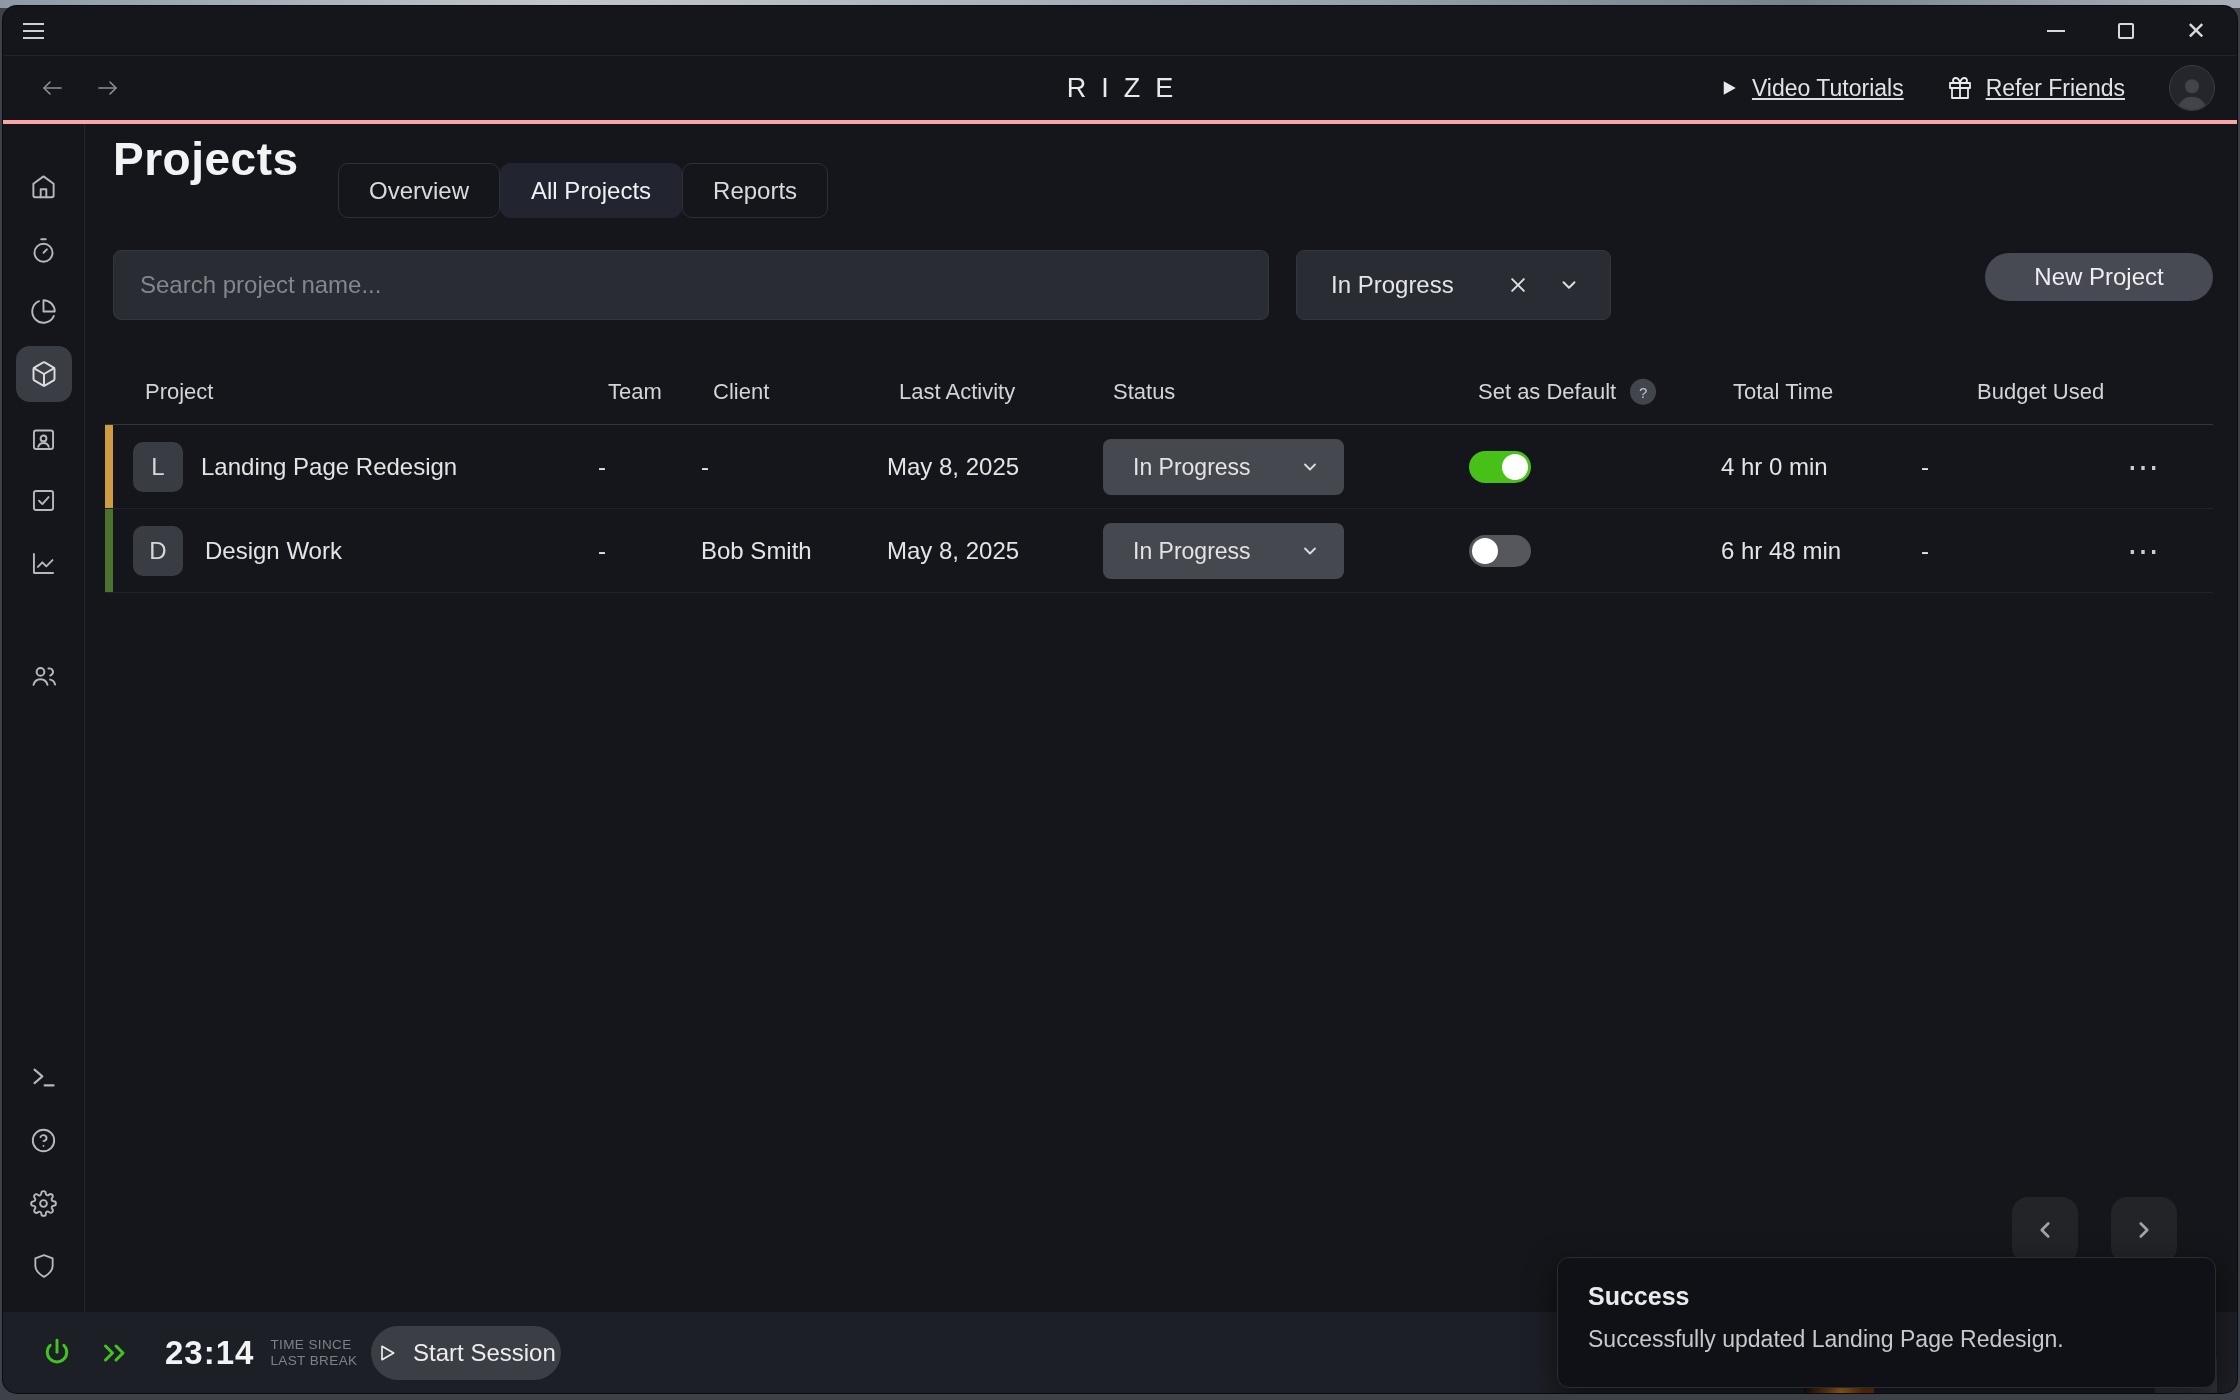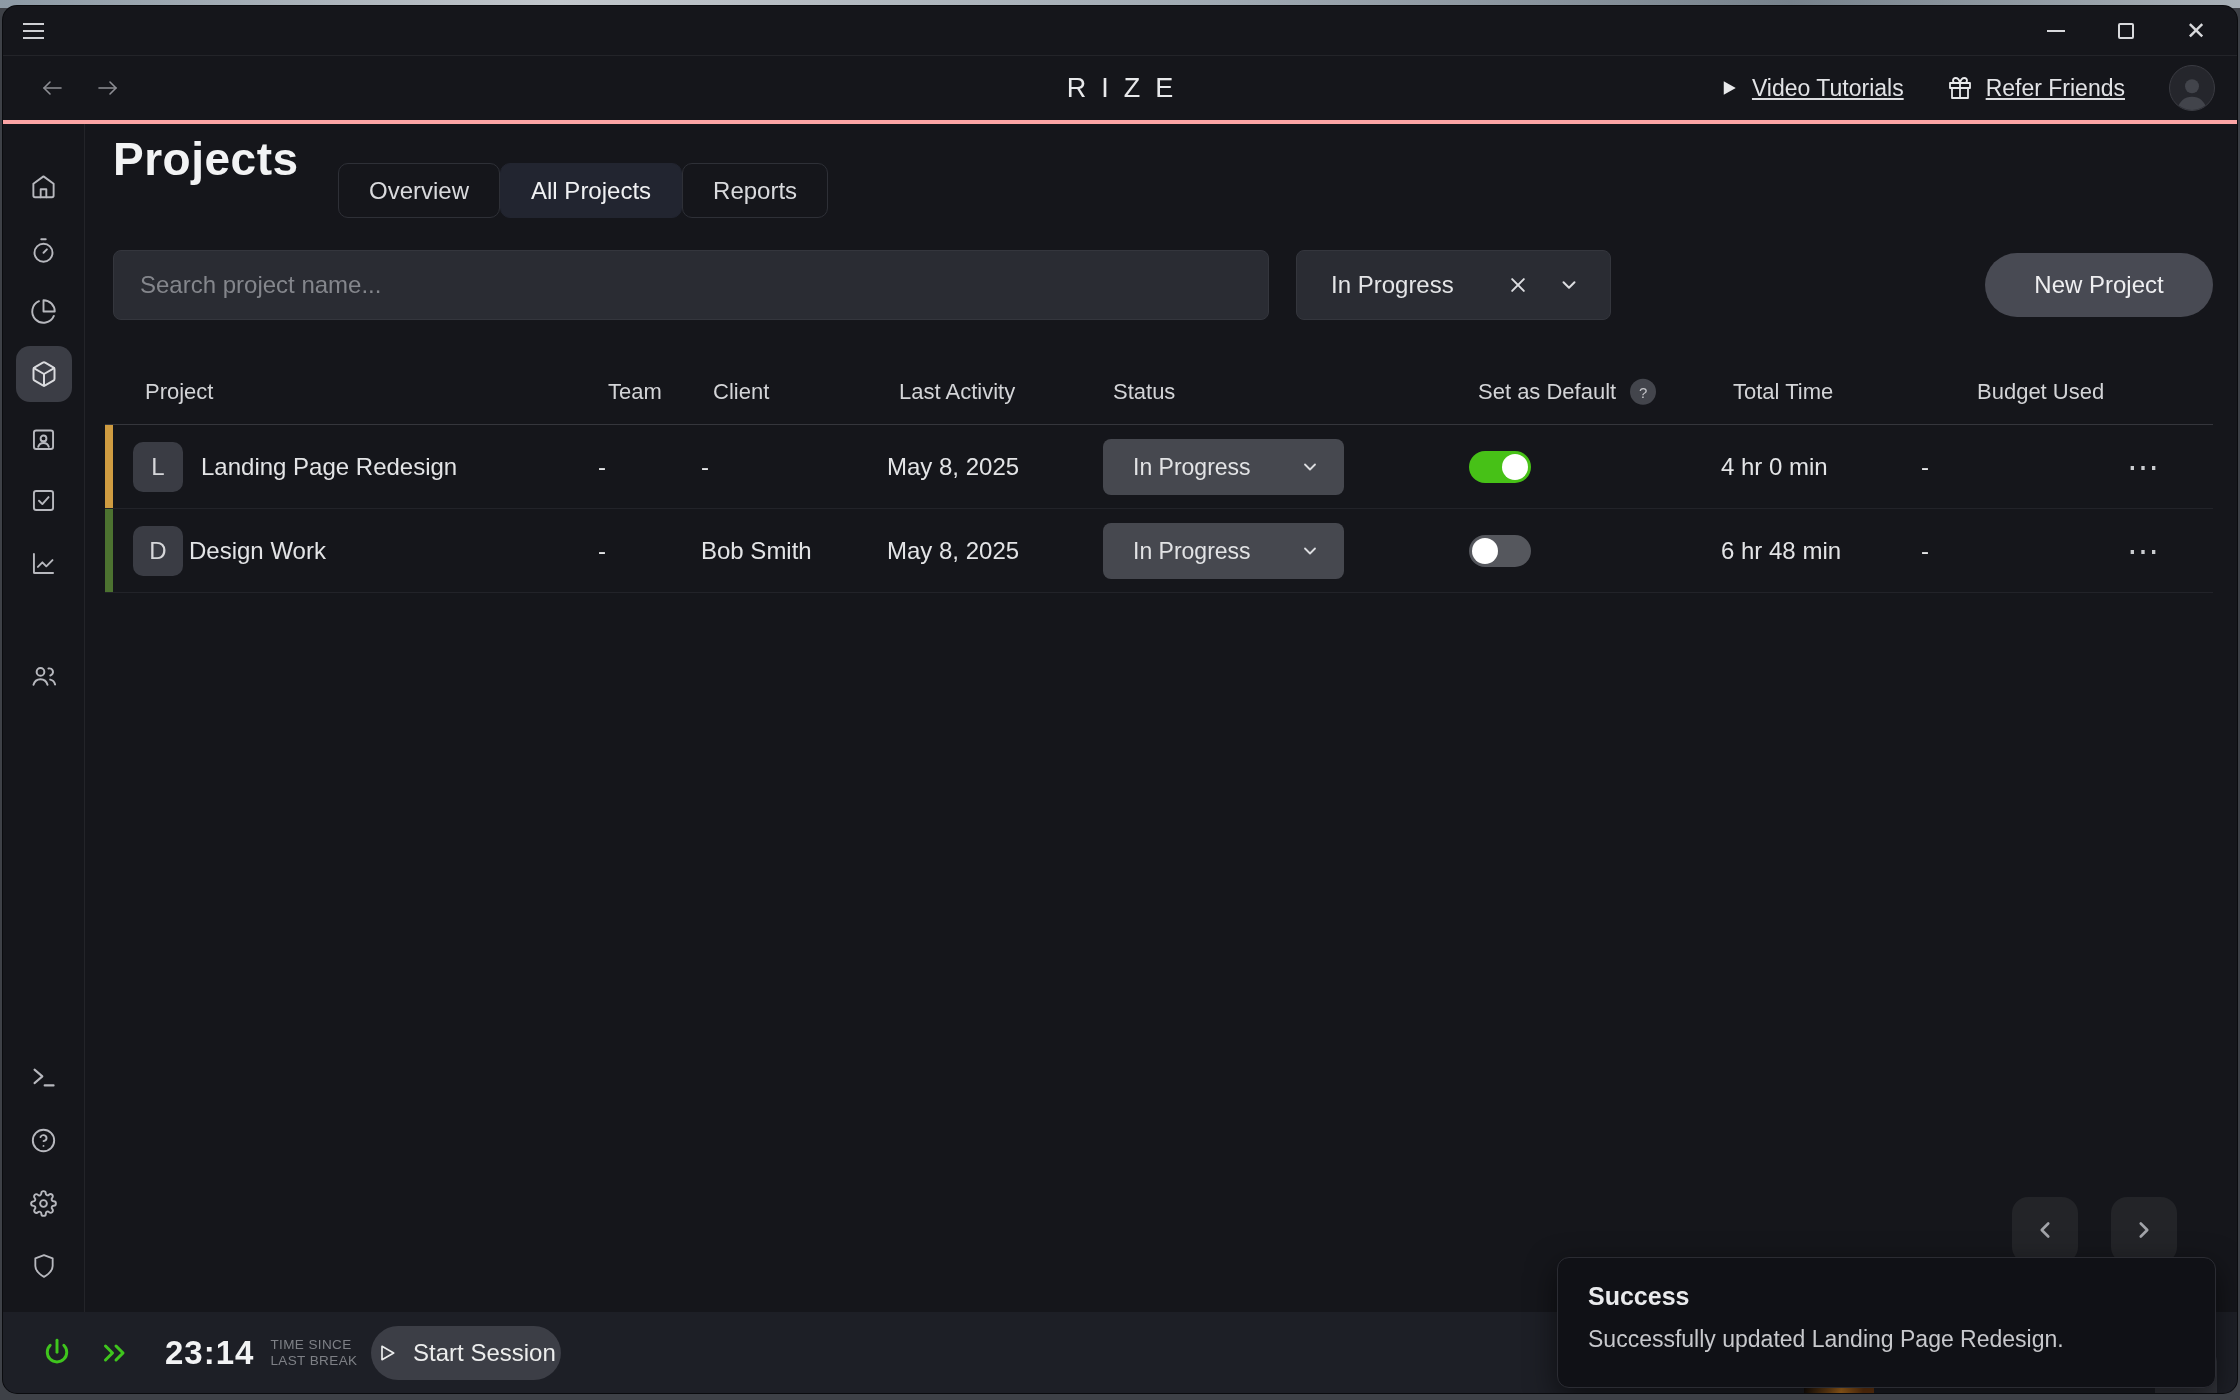--- a/index.html
+++ b/index.html
@@ -59,21 +59,21 @@
   .search-box input { flex:1; background:transparent; border:none; outline:none; padding:0 26px;
     font-family:"Liberation Sans",sans-serif; font-size:24px; color:#e4e5e7; }
   .search-box input::placeholder { color:#84868c; }
   .select { position:absolute; top:126px; height:70px; background:#2a2c33; border:1px solid #34363d;
     border-radius:8px; display:flex; align-items:center; padding:0 30px 0 34px; cursor:pointer; }
   .select .val { font-size:24px; color:#e4e5e7; flex:1; }
   .select .ph { color:#84868c; }
   .sel-status { left:1211px; width:315px; }
   .sel-client { left:1554px; width:312px; }
   .clear-x { margin:0 30px 0 10px; display:flex; }
-  .btn-new { position:absolute; left:1900px; top:129px; width:228px; height:64px; border-radius:32px;
+  .btn-new { position:absolute; left:1900px; top:129px; width:228px; height:48px; border-radius:32px;
     background:#484a53; display:flex; align-items:center; justify-content:center;
     font-size:24px; color:#eeeef0; cursor:pointer; }
   
   .thead { position:absolute; left:20px; top:236px; width:2108px; height:65px; border-bottom:1px solid #35363c; }
   .th { position:absolute; top:50%; transform:translateY(-50%); font-size:22px; color:#d3d4d7; white-space:nowrap;margin-left:12px; }
   .help-badge { display:inline-flex; width:26px; height:26px; border-radius:50%; background:#43454c;
     color:#c3c4c8; font-size:15px; align-items:center; justify-content:center; vertical-align:2px; margin-left:14px; cursor:pointer; }
   .trow { position:absolute; left:20px; width:2108px; height:84px; border-bottom:1px solid #222329; }
   .row-accent { position:absolute; left:0; top:0; width:8px; height:100%; }
   .proj-avatar { position:absolute; left:28px; top:17px; width:50px; height:50px; border-radius:10px;
@@ -358,21 +358,21 @@
             <div class="knob"></div>
           </div>
         <div class="cell" style="left:1616px">4 hr 0 min</div>
         <div class="cell" style="left:1816px">-</div>
         <div class="ellipsis">⋯</div>
       </div>
 
       <div class="trow" style="top:385px">
         <div class="row-accent" style="background: rgb(76, 114, 48);"></div>
         <div class="proj-avatar">D</div>
-        <div class="cell" style="left:84px">Design Work</div>
+        <div class="cell" style="left:100px">Design Work</div>
         <div class="cell" style="left:493px">-</div>
         <div class="cell" style="left:596px">Bob Smith</div>
         <div class="cell" style="left:782px">May 8, 2025</div>
         <div class="status-chip">
           <span class="lbl">In Progress</span>
           <span>
             <svg width="20" height="20" viewBox="0 0 24 24" fill="none" stroke="#dcdde0" stroke-width="2.2" stroke-linecap="round" stroke-linejoin="round">
                 <polyline points="6 9 12 15 18 9"></polyline>
               </svg>
           </span>

